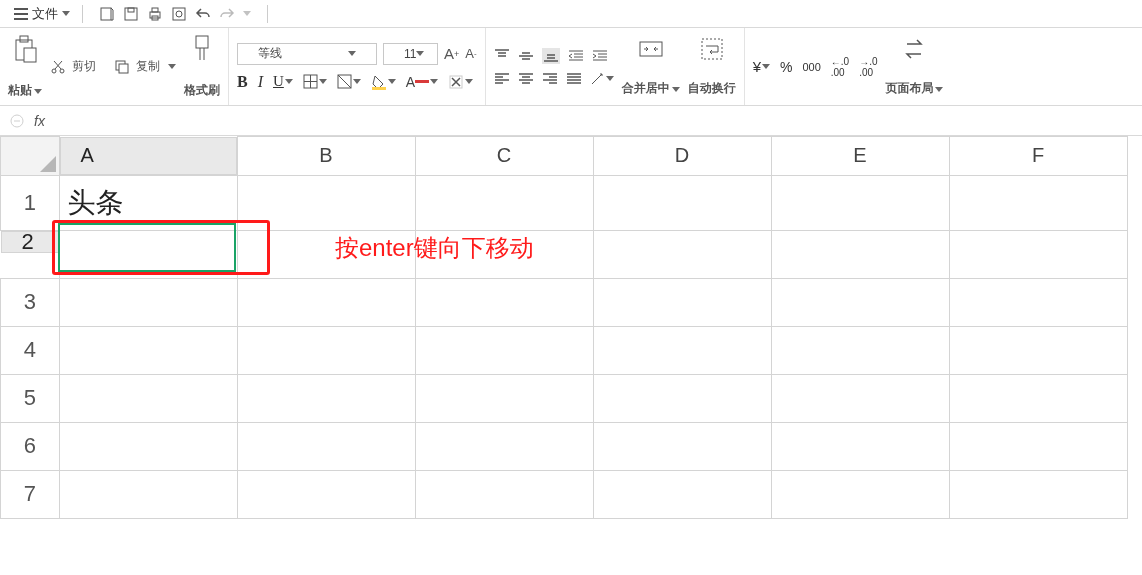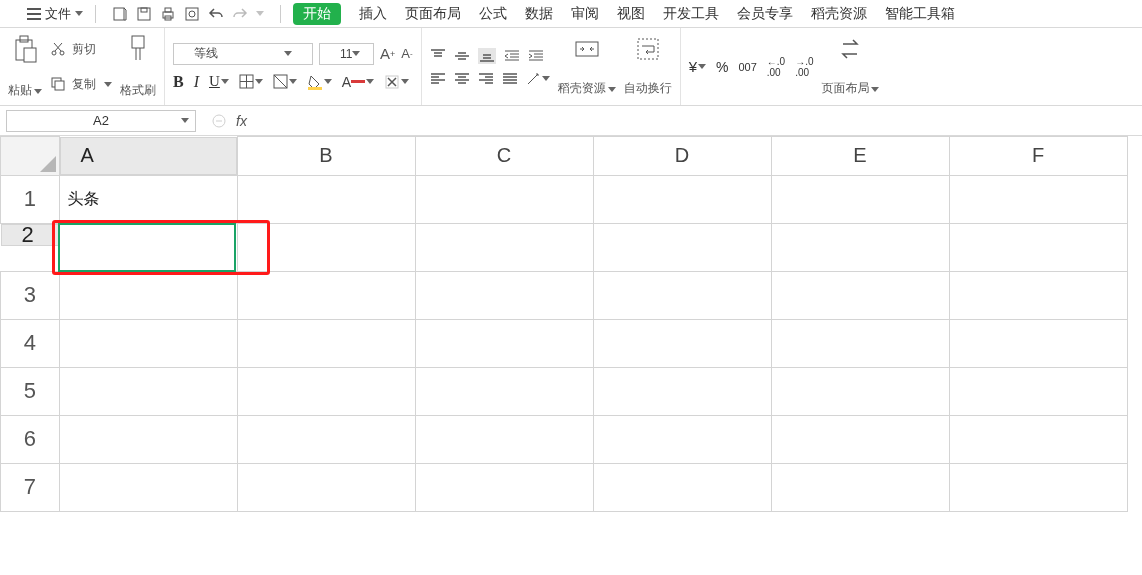--- a/index.html
+++ b/index.html
@@ -1,34 +1,34 @@
 <!DOCTYPE html>
 <html><head>
 <meta charset="utf-8">
 <style>
   * { box-sizing: border-box; margin: 0; padding: 0; font-family: "Microsoft YaHei", "微软雅黑", sans-serif; }
   body { width: 1142px; height: 575px; background: #fff; overflow: hidden; font-size: 13px; color: #333; user-select: none; }
 
   
-  .menubar { display: flex; align-items: center; height: 28px; border-bottom: 1px solid #d9d9d9; padding: 0 21px; gap: 0; }
+  .menubar { display: flex; align-items: center; height: 28px; border-bottom: 1px solid #d9d9d9; padding: 0 8px; gap: 0; }
   .hamburger-file { display: flex; align-items: center; gap: 4px; padding: 0 6px; cursor: pointer; }
   .hamb { display: inline-block; line-height: 1; }
   .quick { display: flex; gap: 8px; padding: 0 10px; align-items: center; }
   .quick svg, .menubar svg { display:block; }
   .tabs { display: flex; align-items: center; gap: 18px; margin-left: 6px; }
   .tab { cursor: pointer; font-size: 14px; color: #333; }
   .tab.active { background: #22b14c; color: #fff; padding: 2px 10px; border-radius: 4px; font-weight: 500; }
 
   
   .ribbon { display: flex; height: 78px; border-bottom: 1px solid #d9d9d9; }
   .group { display: flex; align-items: center; padding: 4px 8px; border-right: 1px solid #e3e3e3; gap: 8px; }
   .group:last-child { border-right: none; }
-  .stackv { display: flex; flex-direction: column; align-items: center; justify-content: center; gap: 18px; cursor:pointer; }
+  .stackv { display: flex; flex-direction: column; align-items: center; justify-content: center; gap: 18px; cursor:pointer;font-weight:bold; }
   .stackv .lbl { font-size: 12px; color:#555; }
-  .miniwrap { display:flex; flex-direction:column; gap:18px; }
+  .miniwrap { display:flex; gap:18px; }
   .minirow { display:flex; align-items:center; gap:6px; font-size:12px; color:#555; cursor:pointer; }
   .sel { display:flex; align-items:center; border:1px solid #c8c8c8; height:22px; padding:0 20px; background:#fff; font-size:12px; color:#444; cursor:pointer; }
   .sel .tri { margin-left:4px; }
   .iconbtn { cursor:pointer; display:flex; align-items:center; }
   .tri { width:0;height:0;border-left:4px solid transparent;border-right:4px solid transparent;border-top:5px solid #666; display:inline-block; }
   .row { display:flex; gap:6px; align-items:center; }
   .col { display:flex; flex-direction:column; gap:8px; justify-content:center; }
 
   
   .fxbar { display:flex; align-items:center; height:30px; border-bottom:1px solid #d9d9d9; }
@@ -40,21 +40,21 @@
   
   .gridwrap { position:relative; }
   table.sheet { border-collapse: collapse; table-layout: fixed; }
   table.sheet th, table.sheet td { border:1px solid #d4d4d4; }
   th.corner { width:58px; height:38px; background:#f3f3f3; position:relative; }
   th.corner::after { content:""; position:absolute; right:3px; bottom:3px; width:0; height:0; border-right:16px solid #b7b7b7; border-top:16px solid transparent; }
   th.colh { height:38px; background:#fff; font-weight:400; font-size:20px; color:#444; }
   th.colh.sel { background:#e9e9e9; color:#222; }
   th.rowh { width:58px; background:#fff; font-weight:400; font-size:22px; color:#555; text-align:center; }
   th.rowh.sel { background:#e9e9e9; color:#222; }
-  td.cell { height:48px; font-size:16px; padding:8px 8px; color:#222; }
+  td.cell { height:48px; font-size:28px; padding:8px 8px; color:#222; }
   .colA { width:178px; }
   .colOther { width:178px; }
 
   .selbox { position:absolute; border:2px solid #1aa366; pointer-events:none; }
   .annot { position:absolute; border:3px solid #ff1a1a; border-radius:3px; pointer-events:none; }
   .annot-text { position:absolute; color:#ff1a1a; font-size:24px; font-weight:400; pointer-events:none; }
 
   .bold { font-weight:bold; font-family:"Times New Roman",serif; font-size:16px; }
   .ital { font-style:italic; font-family:"Times New Roman",serif; font-size:16px; }
   .und  { text-decoration:underline; font-family:"Times New Roman",serif; font-size:15px; }
@@ -105,33 +105,20 @@
         </svg>
       </span>
     <span class="iconbtn" style="opacity:.4">
         <svg width="16" height="14">
           <path d="M10 2l4 4-4 4M14 6H6a4 4 0 00-4 4" fill="none" stroke="#555" stroke-width="1.5"></path>
         </svg>
       </span>
     <span class="tri" style="opacity:.4"></span>
   </div>
   <span style="width:1px;height:18px;background:#ccc;margin:0 6px"></span>
-  <div class="tabs">
-    <span class="tab active">开始</span>
-    <span class="tab">插入</span>
-    <span class="tab">页面布局</span>
-    <span class="tab">公式</span>
-    <span class="tab">数据</span>
-    <span class="tab">审阅</span>
-    <span class="tab">视图</span>
-    <span class="tab">开发工具</span>
-    <span class="tab">会员专享</span>
-    <span class="tab">稻壳资源</span>
-    <span class="tab">智能工具箱</span>
-  </div>
 </div>
 
 <div class="ribbon">
 
   <div class="group">
     <div class="stackv">
       <svg width="26" height="30">
           <rect x="4" y="6" width="16" height="20" fill="none" stroke="#555"></rect>
           <rect x="8" y="2" width="8" height="6" fill="none" stroke="#555"></rect>
           <rect x="12" y="14" width="12" height="14" fill="#fff" stroke="#555"></rect>
@@ -278,56 +265,52 @@
             </svg>
             <span class="tri"></span>
           </span>
       </div>
     </div>
     <div class="stackv">
       <svg width="26" height="26">
           <rect x="2" y="6" width="22" height="14" fill="none" stroke="#555"></rect>
           <path d="M6 13h4m-2-2l2 2-2 2M20 13h-4m2-2l-2 2 2 2" stroke="#555" fill="none"></path>
         </svg>
-      <span class="lbl"><span>稻壳资源</span><span class="tri" style="margin-left:2px"></span></span>
+      <span class="lbl"><span>合并居中</span><span class="tri" style="margin-left:2px"></span></span>
     </div>
     <div class="stackv">
       <svg width="26" height="26">
           <rect x="3" y="3" width="20" height="20" fill="none" stroke="#555" stroke-dasharray="2 2"></rect>
           <path d="M7 10h12v6h-8m2-2l-2 2 2 2" stroke="#555" fill="none"></path>
         </svg>
       <span class="lbl">自动换行</span>
     </div>
   </div>
 
   <div class="group">
     <div class="col">
       <div class="row" style="gap:10px">
         <span class="iconbtn" style="font-size:15px">¥<span class="tri" style="margin-left:1px"></span></span>
         <span class="iconbtn" style="font-size:14px">%</span>
-        <span class="iconbtn" style="font-size:11px">007</span>
+        <span class="iconbtn" style="font-size:11px">000</span>
         <span class="iconbtn" style="font-size:10px">←.0<br>.00</span>
         <span class="iconbtn" style="font-size:10px">→.0<br>.00</span>
       </div>
     </div>
     <div class="stackv">
       <svg width="26" height="26">
           <path d="M6 8h14l-4-4M20 18H6l4 4" stroke="#555" fill="none" stroke-width="1.5"></path>
         </svg>
       <span class="lbl"><span>页面布局</span><span class="tri" style="margin-left:2px"></span></span>
     </div>
   </div>
 
 </div>
 
 <div class="fxbar">
-  <div class="namebox">
-    <span>A2</span>
-    <span class="tri"></span>
-  </div>
   <div class="fxicons">
     <span class="iconbtn" style="opacity:.4">
         <svg width="14" height="14">
           <circle cx="7" cy="7" r="6" fill="none" stroke="#888"></circle>
           <path d="M4 7h6" stroke="#888"></path>
         </svg>
       </span>
     <span class="iconbtn" style="font-style:italic;color:#555;font-size:14px">fx</span>
   </div>
   <input class="fxinput" style="">
@@ -415,13 +398,14 @@
           <td class="cell"></td>
           <td class="cell"></td>
           <td class="cell"></td>
           <td class="cell"></td>
         </tr>
   </tbody>
     </table>
 
   <div class="selbox" style="left:58px;top:87px;width:178px;height:49px"></div>
   <div class="annot" style="left:52px;top:84px;width:218px;height:55px"></div>
+  <div class="annot-text" style="left:335px;top:96px">按enter键向下移动</div>
 </div>
 
 </body></html>

